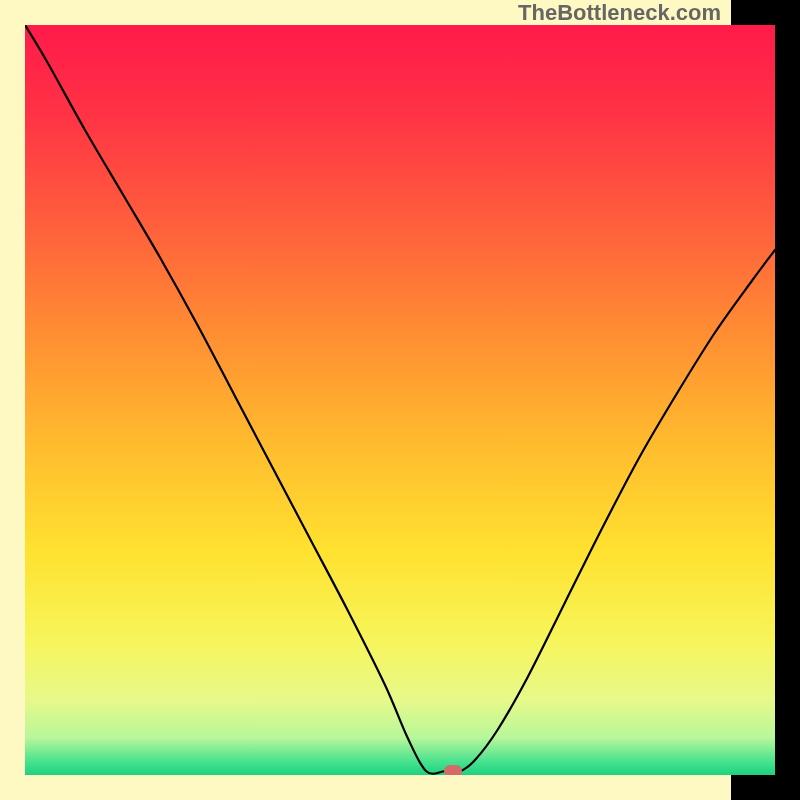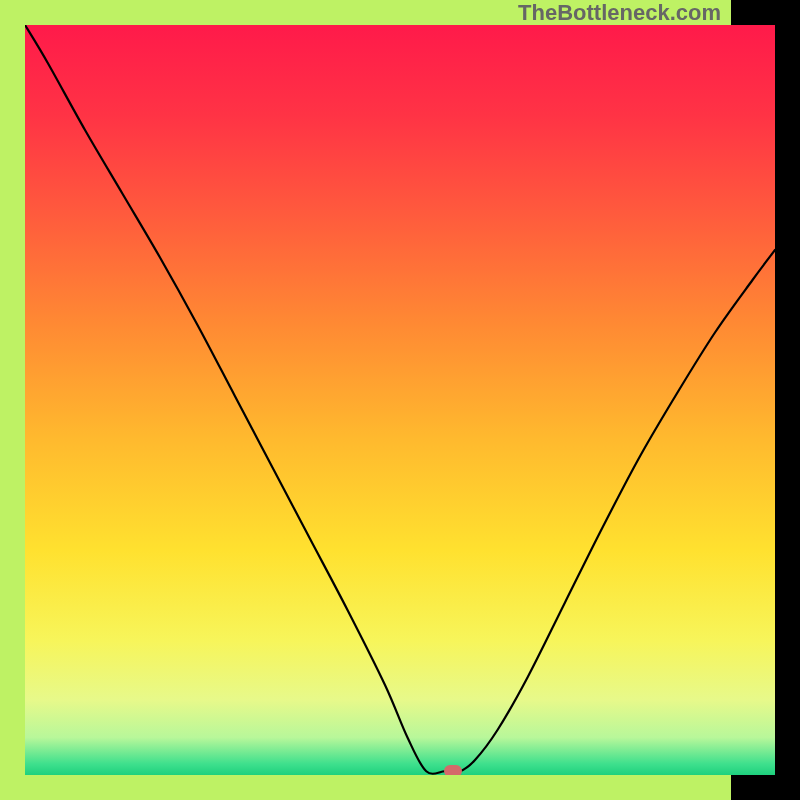--- a/index.html
+++ b/index.html
@@ -8,21 +8,21 @@
     width: 800px;
     height: 800px;
     background: #000;
     overflow: hidden;
     font-family: Arial, Helvetica, sans-serif;
   }
   .frame {
     position: relative;
     width: 731px;
     height: 800px;
-    background: #bef264;
+    background: #fef9c3;
   }
   .watermark {
     position: absolute;
     top: 0;
     right: 10px;
     color: #666666;
     font-size: 22px;
     font-weight: 600;
     z-index: 10;
     user-select: none;

